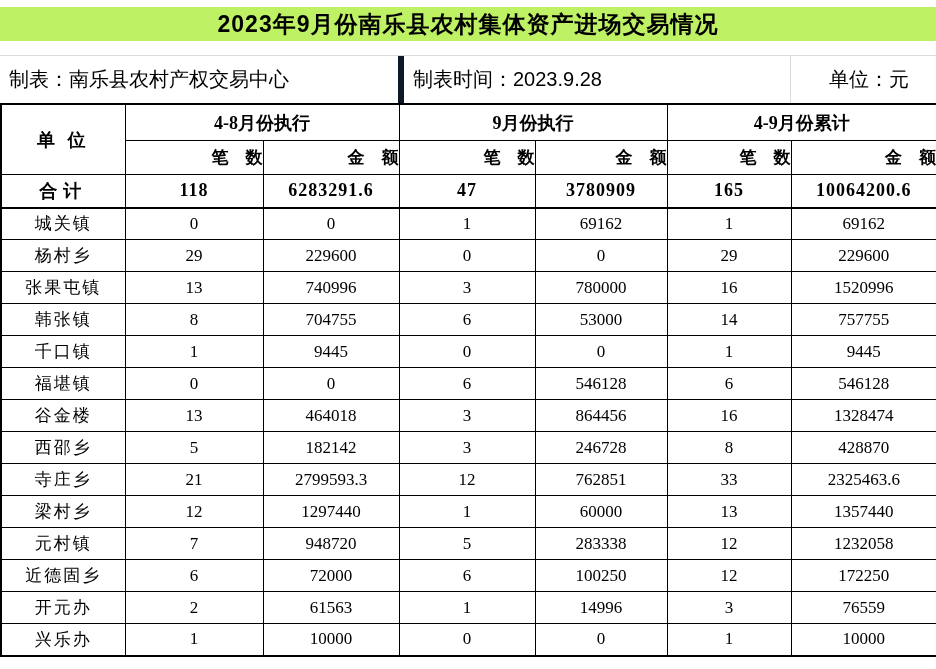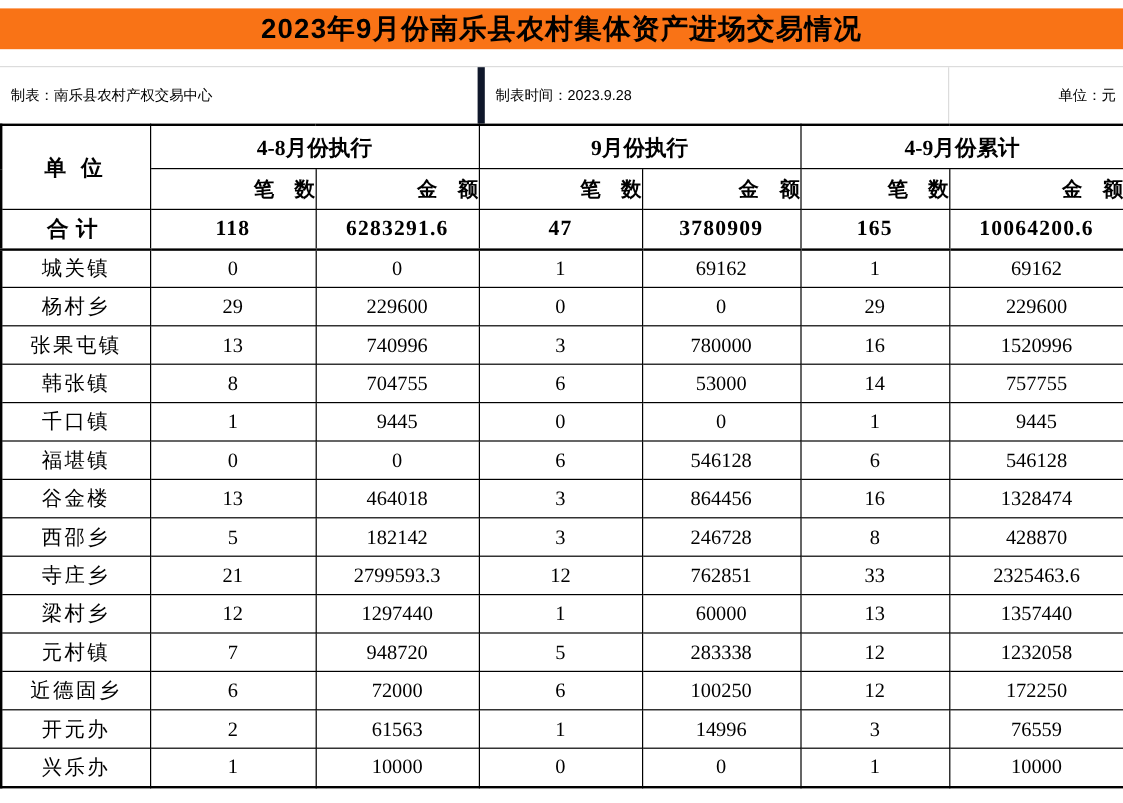--- a/index.html
+++ b/index.html
@@ -18,27 +18,27 @@
   }
   .title-bar .title-text{
     font-size:23px;font-weight:bold;letter-spacing:1px;
     font-family:"Liberation Sans","DejaVu Sans",sans-serif;
   }
   
   .info-row{
     position:absolute;left:0;top:55px;width:936px;height:48px;
     border-top:1px solid #dcdcdc;
     display:flex;align-items:stretch;
-    font-size:12px;
+    font-size:20px;
     box-sizing:border-box;
   }
   .info-cell{display:flex;align-items:center;box-sizing:border-box;}
   .info-cell.c1{width:398px;padding-left:9px;}
   .info-cell.c2{width:392px;padding-left:9px;border-left:6px solid #0f172a;}
-  .info-cell.c3{flex:1;justify-content:flex-end;padding-right:6px;border-left:1px solid #dcdcdc;}
+  .info-cell.c3{flex:1;justify-content:flex-end;padding-right:27px;border-left:1px solid #dcdcdc;}
   
   table.data-table{
     position:absolute;left:0;top:103px;width:936px;
     border-collapse:collapse;table-layout:fixed;
     border:2px solid #000;
     font-family:"Liberation Serif","DejaVu Serif",serif;
   }
   .data-table th,.data-table td{
     border:1px solid #000;
     text-align:center;vertical-align:middle;
@@ -55,21 +55,21 @@
   }
   .data-table tbody tr.total-row th{letter-spacing:6px;}
   .data-table tbody th{font-weight:normal;font-size:17px;letter-spacing:2px;}
   .data-table tbody td{font-size:17px;}
 </style>
 </head>
 <body>
 
 <div class="page">
 
-  <div class="title-bar" style="background: #f97316;">
+  <div class="title-bar" style="background: #bef264;">
     <span class="title-text">2023年9月份南乐县农村集体资产进场交易情况</span>
   </div>
 
   <div class="info-row">
     <div class="info-cell c1">制表：南乐县农村产权交易中心</div>
     <div class="info-cell c2">制表时间：2023.9.28</div>
     <div class="info-cell c3">单位：元</div>
   </div>
 
   <table class="data-table">

